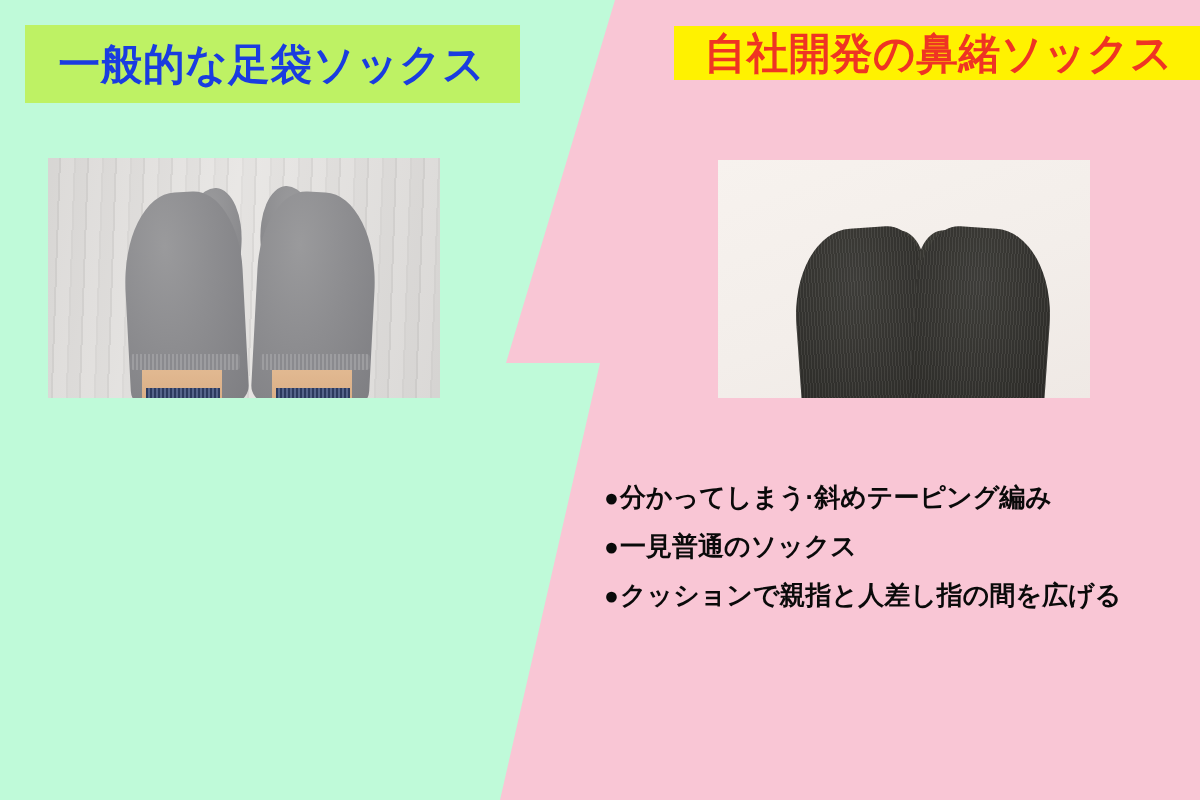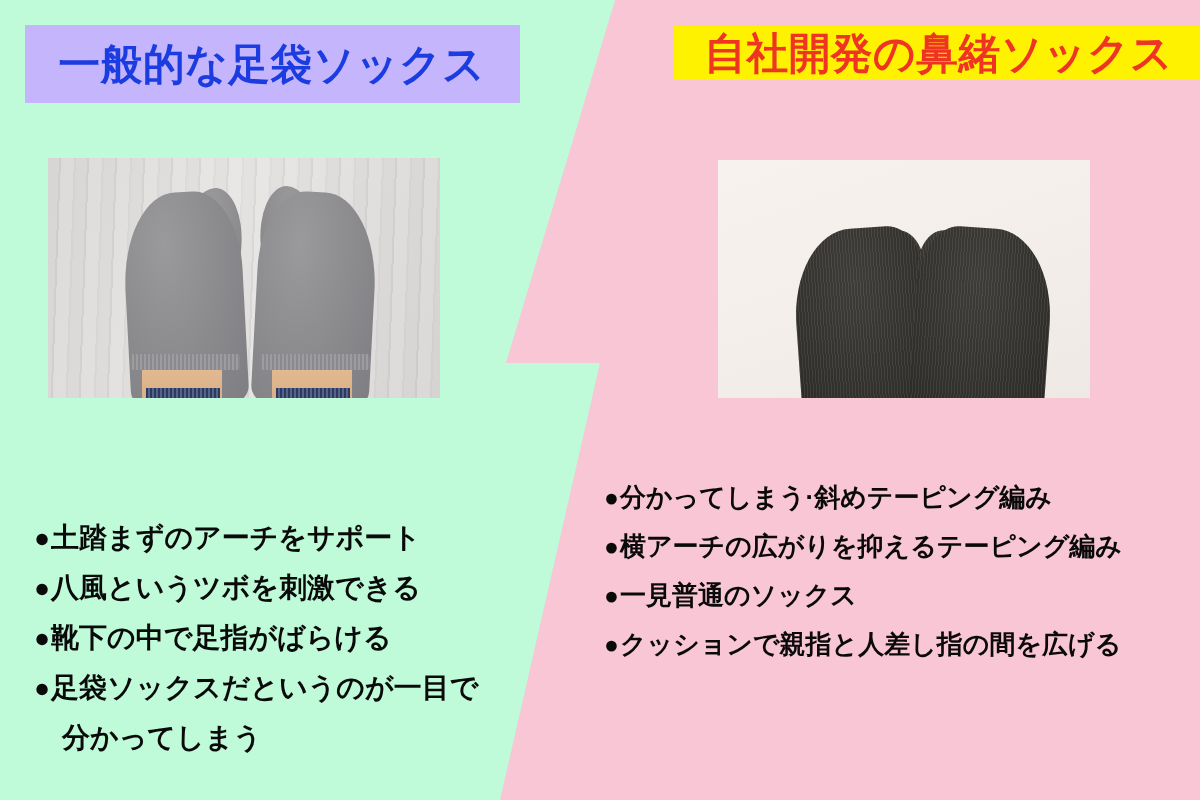--- a/index.html
+++ b/index.html
@@ -48,21 +48,21 @@
     display: flex;
     align-items: center;
     justify-content: center;
     box-sizing: border-box;
   }
   .title-left {
     left: 25px;
     top: 25px;
     width: 495px;
     height: 78px;
-    background: #c4b5fd;
+    background: #bef264;
   }
   .title-right {
     left: 638px;
     top: 26px;
     width: 529px;
     height: 54px;
     background: #fff200;
     margin-left: 36px;
   }
   .title-text {
@@ -371,28 +371,20 @@
     <div class="bsock bsock-r">
       <div class="bigtoe">
         <div class="rib"></div>
       </div>
       <div class="body">
         <div class="rib"></div>
       </div>
     </div>
   </div>
 
-  <div class="bullets bullets-left">
-    <div class="bullet-row"><span class="mark">●</span><span>土踏まずのアーチをサポート</span></div>
-    <div class="bullet-row"><span class="mark">●</span><span>八風というツボを刺激できる</span></div>
-    <div class="bullet-row"><span class="mark">●</span><span class="hl hl-white hl-pad">靴下の中で足指がばらける</span></div>
-    <div class="bullet-row"><span class="mark">●</span><span class="hl hl-white hl-pad-s">足袋ソックスだというのが一目で</span></div>
-    <div class="bullet-row cont"><span class="hl hl-white hl-pad-s">分かってしまう</span></div>
-  </div>
 
   <div class="bullets bullets-right">
     <div class="bullet-row"><span class="mark">●</span><span>分かってしまう·斜めテーピング編み</span></div>
-    <div class="bullet-row"><span class="mark">●</span><span>横アーチの広がりを抑えるテーピング編み</span></div>
     <div class="bullet-row"><span class="mark">●</span><span class="hl hl-yellow hl-pad-s">一見普通のソックス</span></div>
     <div class="bullet-row"><span class="mark">●</span><span>クッションで親指と人差し指の間を広げる</span></div>
   </div>
 
 </div>
 
 </body></html>

